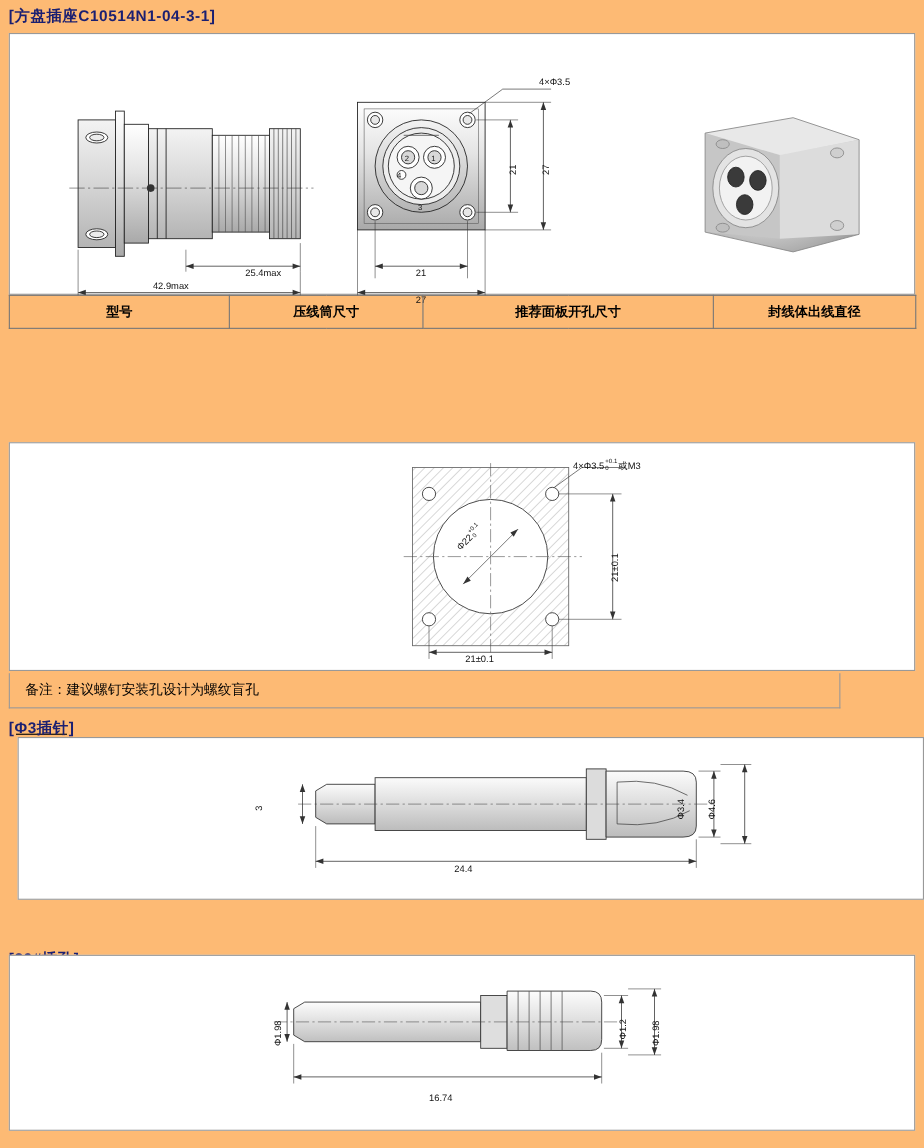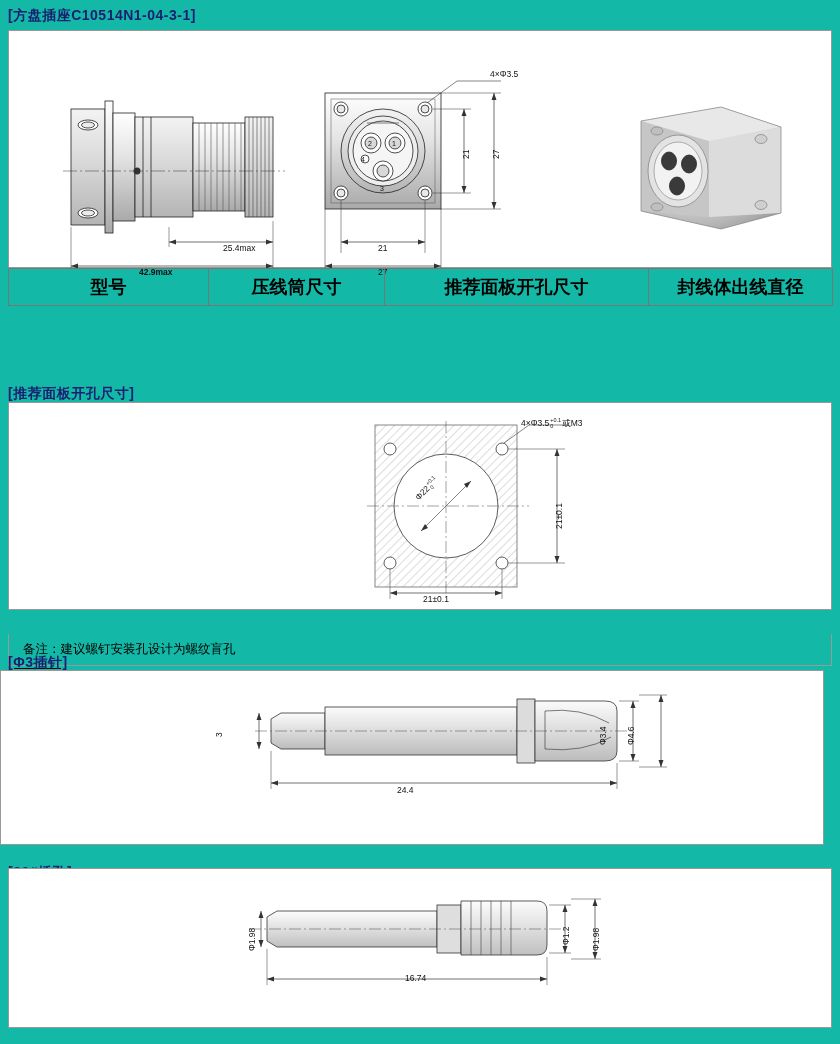--- a/index.html
+++ b/index.html
@@ -5,21 +5,21 @@
   * { box-sizing: border-box; }
   html, body {
     margin: 0; padding: 0;
     background: #ffffff;
     font-family: "Liberation Sans", sans-serif;
   }
   .page {
     position: relative;
     width: 840px;
     height: 1044px;
-    background: #14b8a6;
+    background: #fdba74;
     overflow: hidden;
   }
   .section-title {
     font-size: 14px;
     font-weight: bold;
     color: #1a1f71;
     letter-spacing: 0.5px;
     margin: 0;
     padding: 0;
   }
@@ -43,21 +43,21 @@
   
   table.spec {
     border-collapse: collapse;
     width: 824px;
     margin: 0 8px;
     table-layout: fixed;
   }
   table.spec th, table.spec td {
     border: 1px solid #777;
     text-align: center;
-    font-size: 18px;
+    font-size: 12px;
     color: #000;
     padding: 6px 2px;
     font-family: "Liberation Serif", "DejaVu Serif", serif;
   }
   table.spec th { font-weight: bold; }
 
   .note-box {
     border: 1px solid #999;
     border-top: none;
     font-size: 12.5px;
@@ -227,21 +227,21 @@
       </g>
 
       <text x="359" y="115" font-size="7" fill="#111" font-family="Liberation Sans, sans-serif">2</text>
       <text x="383" y="115" font-size="7" fill="#111" font-family="Liberation Sans, sans-serif">1</text>
       <text x="371" y="160" font-size="7" fill="#111" font-family="Liberation Sans, sans-serif">3</text>
       <text x="352" y="131" font-size="7" fill="#111" font-family="Liberation Sans, sans-serif">4</text>
     </svg>
 
     <span class="dim-text" style="left:481px; top:38px;">4×Φ3.5</span>
     <span class="dim-text" style="left:182px; top:212px;margin-left:32px;">25.4max</span>
-    <span class="dim-text" style="left:130px; top:236px;font-weight:bold;">42.9max</span>
+    <span class="dim-text" style="left:130px; top:224px;">42.9max</span>
     <span class="dim-text" style="left:369px; top:212px;">21</span>
     <span class="dim-text" style="left:369px; top:236px;">27</span>
     <span class="dim-text vert" style="left:452px; top:128px;">21</span>
     <span class="dim-text vert" style="left:482px; top:128px;">27</span>
   </div>
 
   <div style="position:absolute; left:0; top:268px; width:840px;">
     <table class="spec">
       <colgroup>
         <col style="width:200px">
@@ -257,23 +257,20 @@
           <th colspan="2">压线筒尺寸</th>
           <th colspan="2">推荐面板开孔尺寸</th>
           <th>封线体出线直径</th>
         </tr>
       </thead>
       <tbody>
       </tbody>
     </table>
   </div>
 
-  <div class="titlebar" style="position:absolute; left:0; top:378px;">
-    <span class="section-title">[推荐面板开孔尺寸]</span>
-  </div>
 
   <div class="figbox" style="position:absolute; left:8px; top:402px; width:824px; height:208px;">
     <svg width="822" height="206" viewBox="0 0 822 206">
       <defs>
         <pattern id="hatch" width="6" height="6" patternTransform="rotate(45)" patternUnits="userSpaceOnUse">
           <line x1="0" y1="0" x2="0" y2="6" stroke="#b9b9b9" stroke-width="1"></line>
         </pattern>
       </defs>
       <g stroke="#333" fill="none" stroke-width="0.8">
 
@@ -315,27 +312,27 @@
     </span>
 
     <span class="dim-text" style="left:404px; top:92px; transform:rotate(-45deg); transform-origin:left top;">
       <span>Φ22</span><span style="display:inline-block; font-size:5.5px; line-height:5.5px; vertical-align:middle; text-align:left; margin-left:1px;"><span>+0.1</span><br><span>0</span></span>
     </span>
 
     <span class="dim-text vert" style="left:545px; top:126px;">21±0.1</span>
     <span class="dim-text" style="left:414px; top:191px;">21±0.1</span>
   </div>
 
-  <div class="note-box" style="position:absolute; left:8px; top:634px; width:824px;">备注：建议螺钉安装孔设计为螺纹盲孔</div>
+  <div class="note-box" style="position:absolute; left:8px; top:612px; width:756px;">备注：建议螺钉安装孔设计为螺纹盲孔</div>
 
   <div class="titlebar" style="position:absolute; left:0; top:647px;text-decoration:underline;">
     <span class="section-title">[Φ3插针]</span>
   </div>
 
-  <div class="figbox" style="position:absolute; left:0; top:670px; width:824px; height:175px;padding-left:32px;">
+  <div class="figbox" style="position:absolute; left:16px; top:670px; width:824px; height:148px;padding-left:32px;">
     <svg width="822" height="146" viewBox="0 0 822 146">
       <defs>
         <linearGradient id="pinmetal" x1="0" y1="0" x2="0" y2="1">
           <stop offset="0%" stop-color="#fbfbfb"></stop>
           <stop offset="35%" stop-color="#e6e6e6"></stop>
           <stop offset="100%" stop-color="#bcbcbc"></stop>
         </linearGradient>
       </defs>
       <g stroke="#333" fill="none" stroke-width="0.8">
 
@@ -433,16 +430,16 @@
         <line x1="538" y1="88" x2="538" y2="116" stroke="#333" stroke-width="0.5"></line>
         <line x1="258" y1="110" x2="538" y2="110" stroke="#333" stroke-width="0.7"></line>
         <polygon points="258,110 265,107.5 265,112.5" fill="#333" stroke="none"></polygon>
         <polygon points="538,110 531,107.5 531,112.5" fill="#333" stroke="none"></polygon>
       </g>
     </svg>
 
     <span class="dim-text vert" style="left:238px; top:82px;">Φ1.98</span>
     <span class="dim-text vert" style="left:552px; top:76px;">Φ1.2</span>
     <span class="dim-text vert" style="left:582px; top:82px;">Φ1.98</span>
-    <span class="dim-text" style="left:381px; top:104px;margin-left:15px;">16.74</span>
+    <span class="dim-text" style="left:381px; top:124px;">16.74</span>
   </div>
 
 </div>
 
 </body></html>

